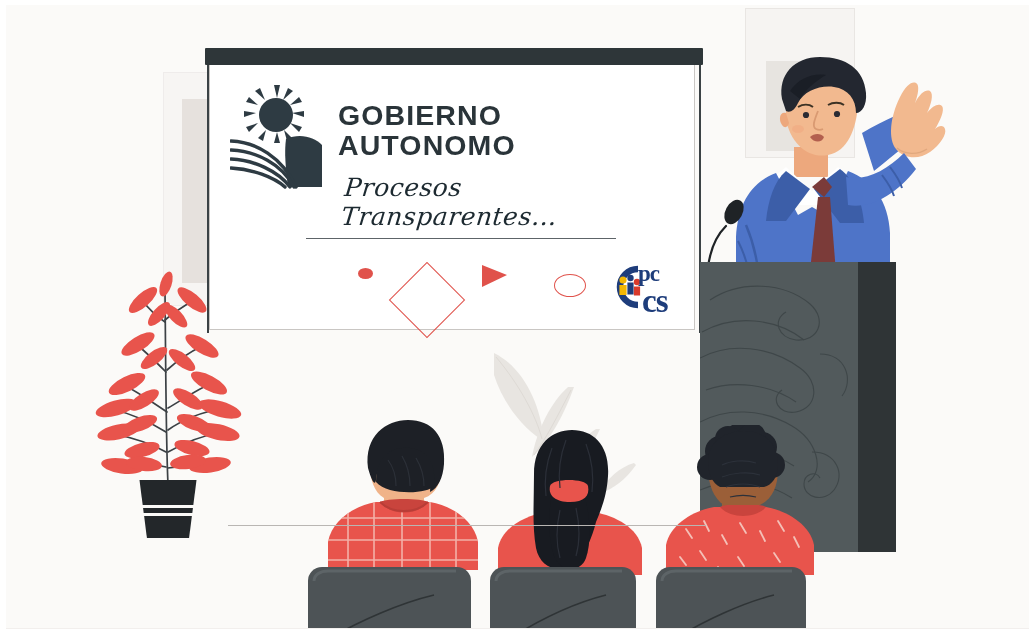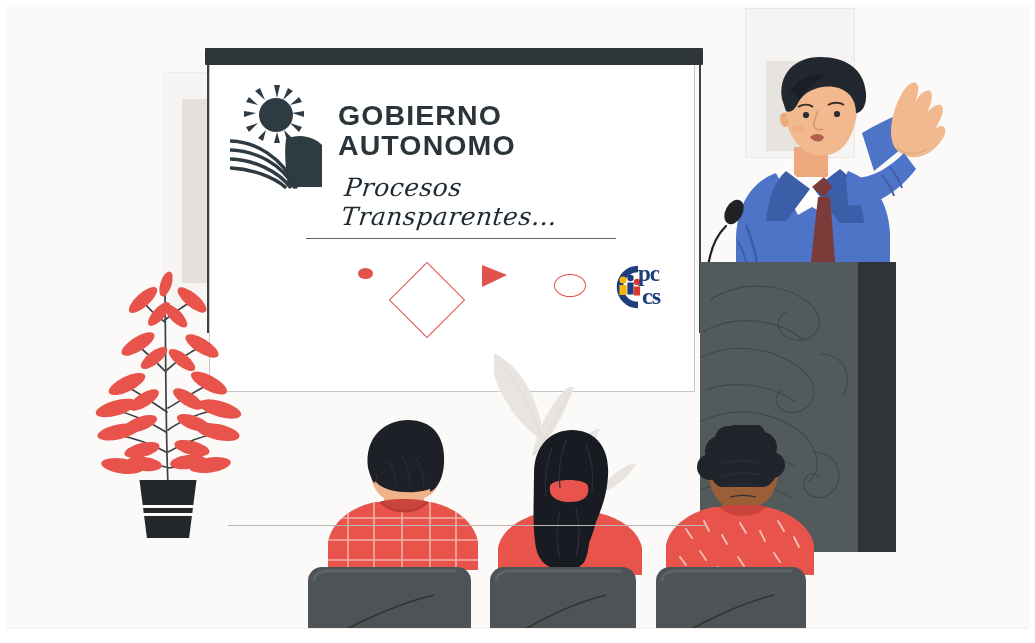--- a/index.html
+++ b/index.html
@@ -39,21 +39,21 @@
 
   
   #screen-wrap{left:205px;top:48px;width:498px;height:285px;}
   #screen-bar{
     position:absolute;left:0;top:0;width:100%;height:17px;
     background:#2e3639;border-radius:1px;
   }
   #screen-rail-l{position:absolute;left:2px;top:17px;width:2px;height:268px;background:#3b4245;}
   #screen-rail-r{position:absolute;right:2px;top:17px;width:2px;height:268px;background:#3b4245;}
   #screen-face{
-    position:absolute;left:4px;top:17px;right:8px;height:327px;
+    position:absolute;left:4px;top:17px;right:8px;height:265px;
     background:#ffffff;border:1px solid #c9c6c3;border-top:none;
     box-sizing:border-box;
   }
 
   
   #emblem{position:absolute;left:20px;top:18px;width:105px;height:110px;}
 
   
   #slide-title{
     position:absolute;left:128px;top:36px;right:14px;
@@ -86,21 +86,21 @@
   #sh-ring{position:absolute;left:344px;top:209px;width:30px;height:21px;
     border:1.6px solid #e0524b;border-radius:50%;}
 
   
   #cpccs{position:absolute;left:398px;top:198px;width:76px;height:60px;}
   #cpccs .word{
     position:absolute;font-family:"Liberation Serif",serif;font-weight:700;
     color:#1e3d7b;letter-spacing:-1px;
   }
   #cpccs-pc{left:30px;top:-2px;font-size:23px;}
-  #cpccs-cs{left:34px;top:20px;font-size:24px;}
+  #cpccs-cs{left:34px;top:20px;font-size:33px;}
 
   
   #plant{left:82px;top:262px;width:175px;height:280px;}
   #plant-pot{
     position:absolute;left:55px;top:218px;width:62px;height:58px;
     background:#23272a;
     clip-path:polygon(4% 0,96% 0,84% 100%,16% 100%);
   }
   #plant-pot-l1{position:absolute;left:58px;top:243px;width:56px;height:2.5px;background:#fbfaf8;}
   #plant-pot-l2{position:absolute;left:58px;top:251px;width:56px;height:2.5px;background:#fbfaf8;}

